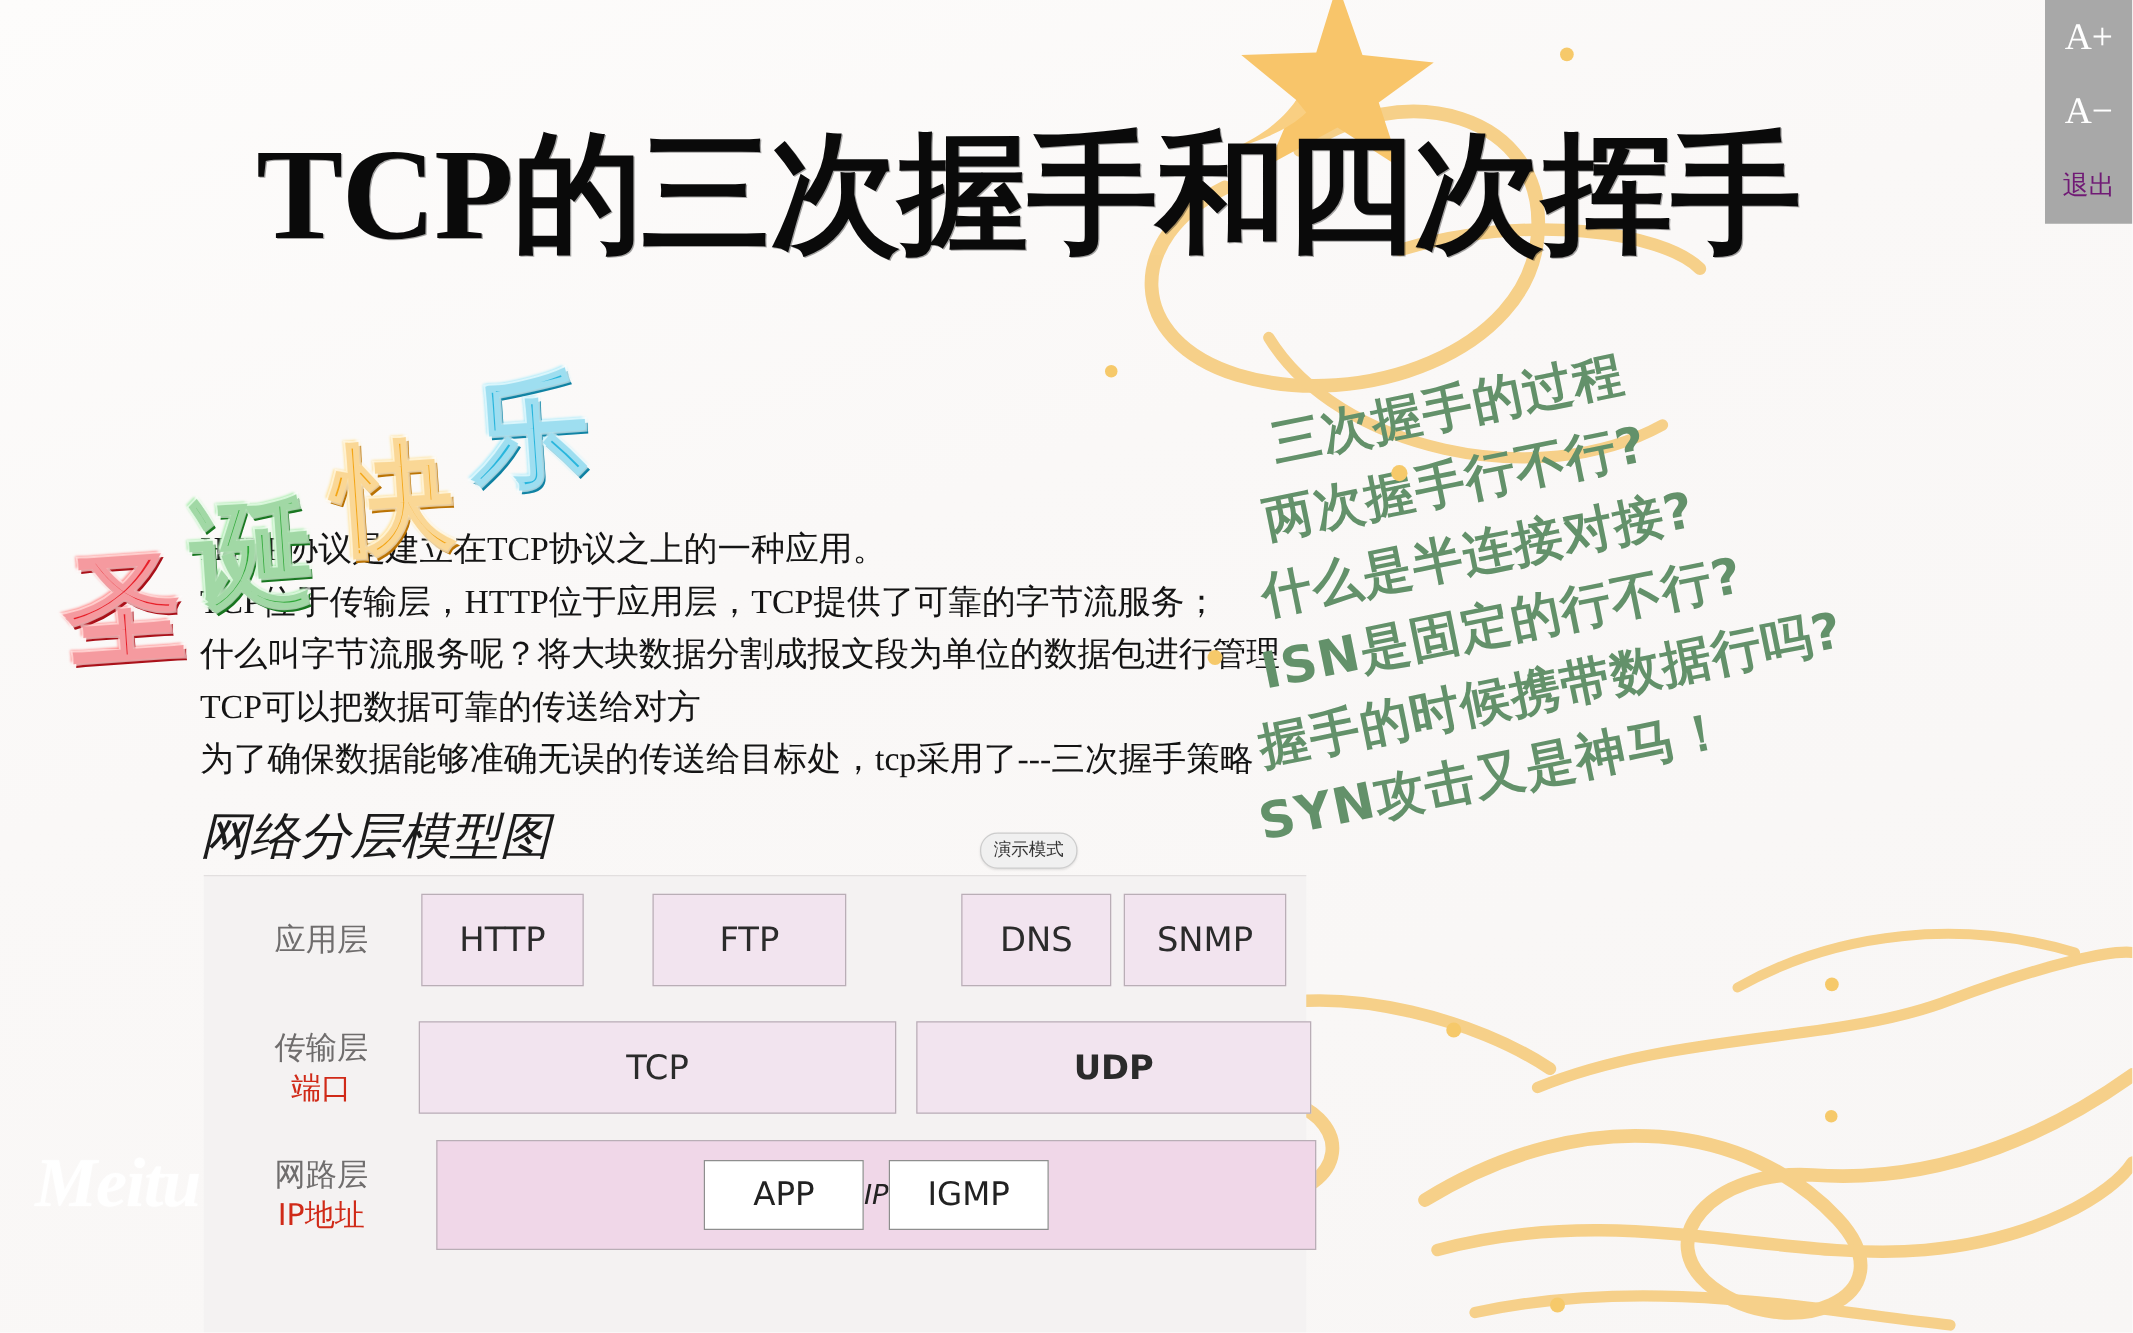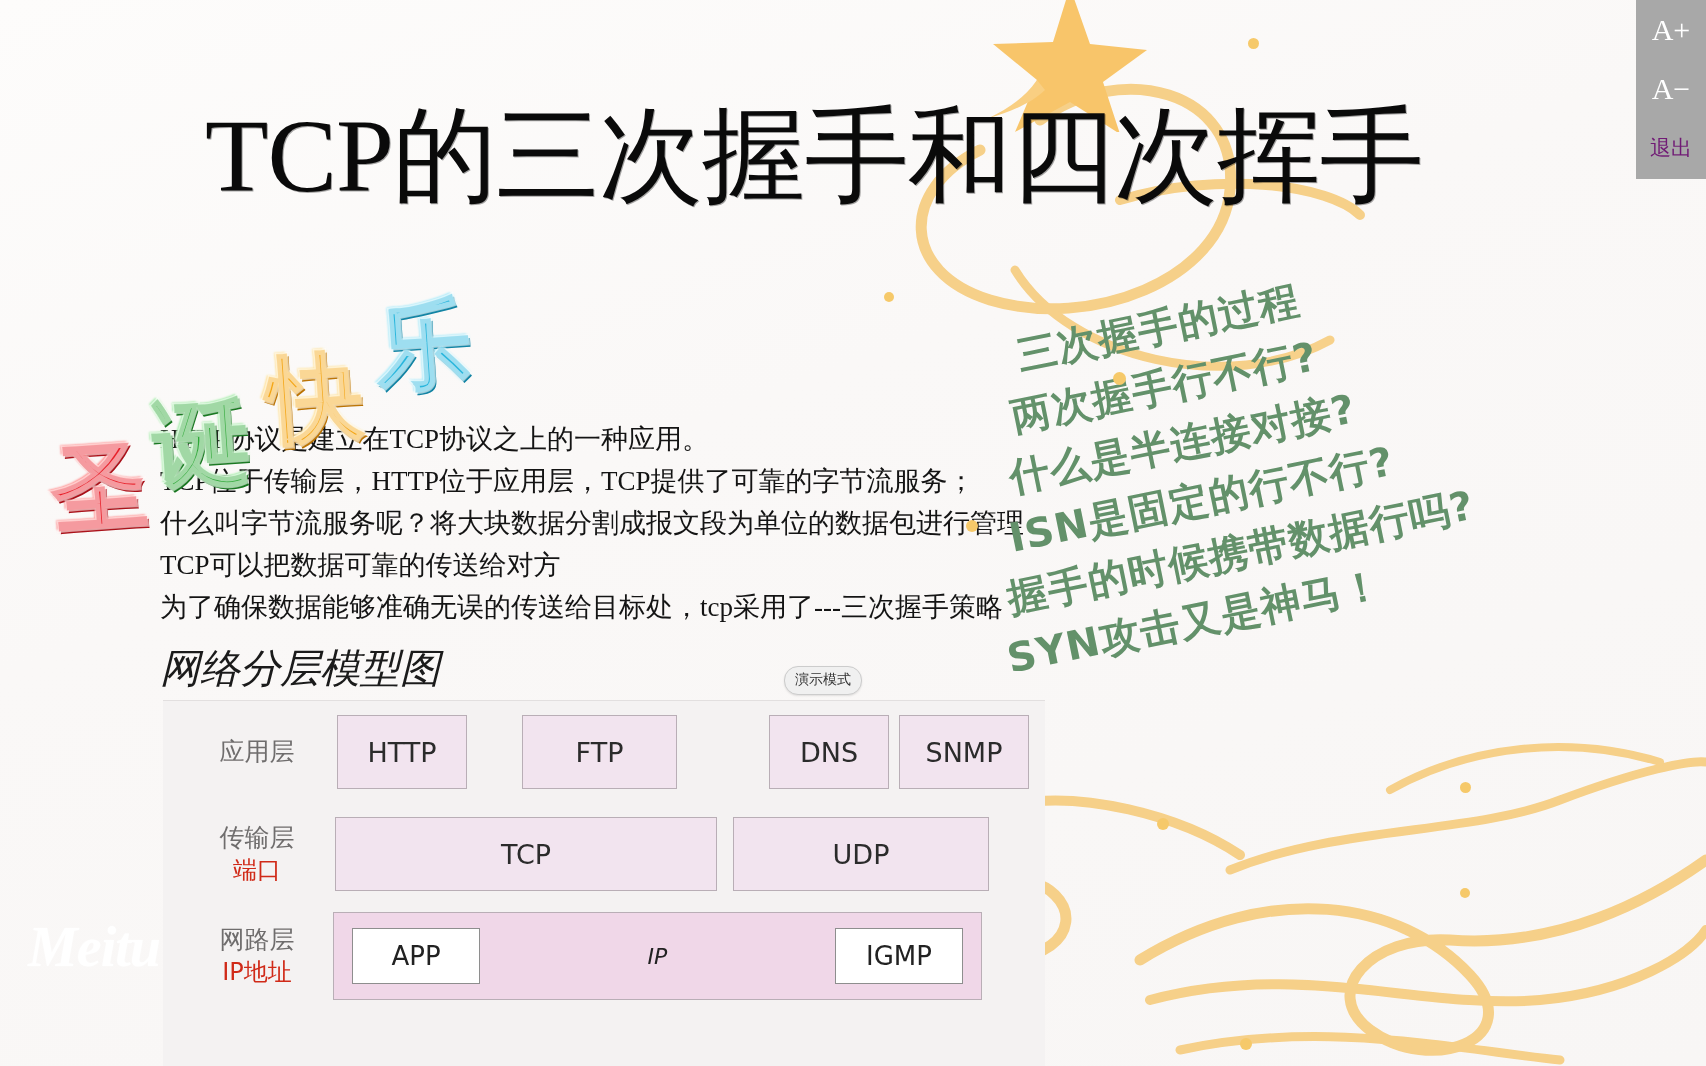--- a/index.html
+++ b/index.html
@@ -41,21 +41,21 @@
     height: 150px;
     pointer-events: none;
   }
 
   
   .main-title {
     position: absolute;
     left: 205px;
     top: 95px;
     font-family: "Liberation Serif", "DejaVu Serif", serif;
-    font-weight: normal;
+    font-weight: bold;
     font-size: 104px;
     line-height: 1.18;
     color: #0a0a0a;
     letter-spacing: -1px;
     white-space: nowrap;
     z-index: 6;
     text-shadow: 1px 1px 0 rgba(0,0,0,0.35);
   }
 
   
@@ -214,28 +214,28 @@
   }
 
   
   .r1 .c-http { width: 130px; margin-left: 4px; }
   .r1 .c-ftp  { width: 155px; margin-left: 55px; }
   .r1 .c-dns  { width: 120px; margin-left: 92px; }
   .r1 .c-snmp { width: 130px; margin-left: 10px; }
 
   
   .r2 .c-tcp { width: 382px; margin-left: 2px; }
-  .r2 .c-udp { width: 256px; margin-left: 16px; }
+  .r2 .c-udp { width: 316px; margin-left: 16px; font-weight: bold; }
 
   
   .r3 .c-net {
-    width: 649px;
-    margin-left: 0;
+    width: 704px;
+    margin-left: 16px;
     height: 88px;
-    justify-content: space-between;
+    justify-content: center;
     padding: 0 18px;
   }
   .r3 .c-net .inner {
     background: #ffffff;
     border: 1px solid #8e8e8e;
     width: 128px;
     height: 56px;
     display: flex;
     align-items: center;
     justify-content: center;

